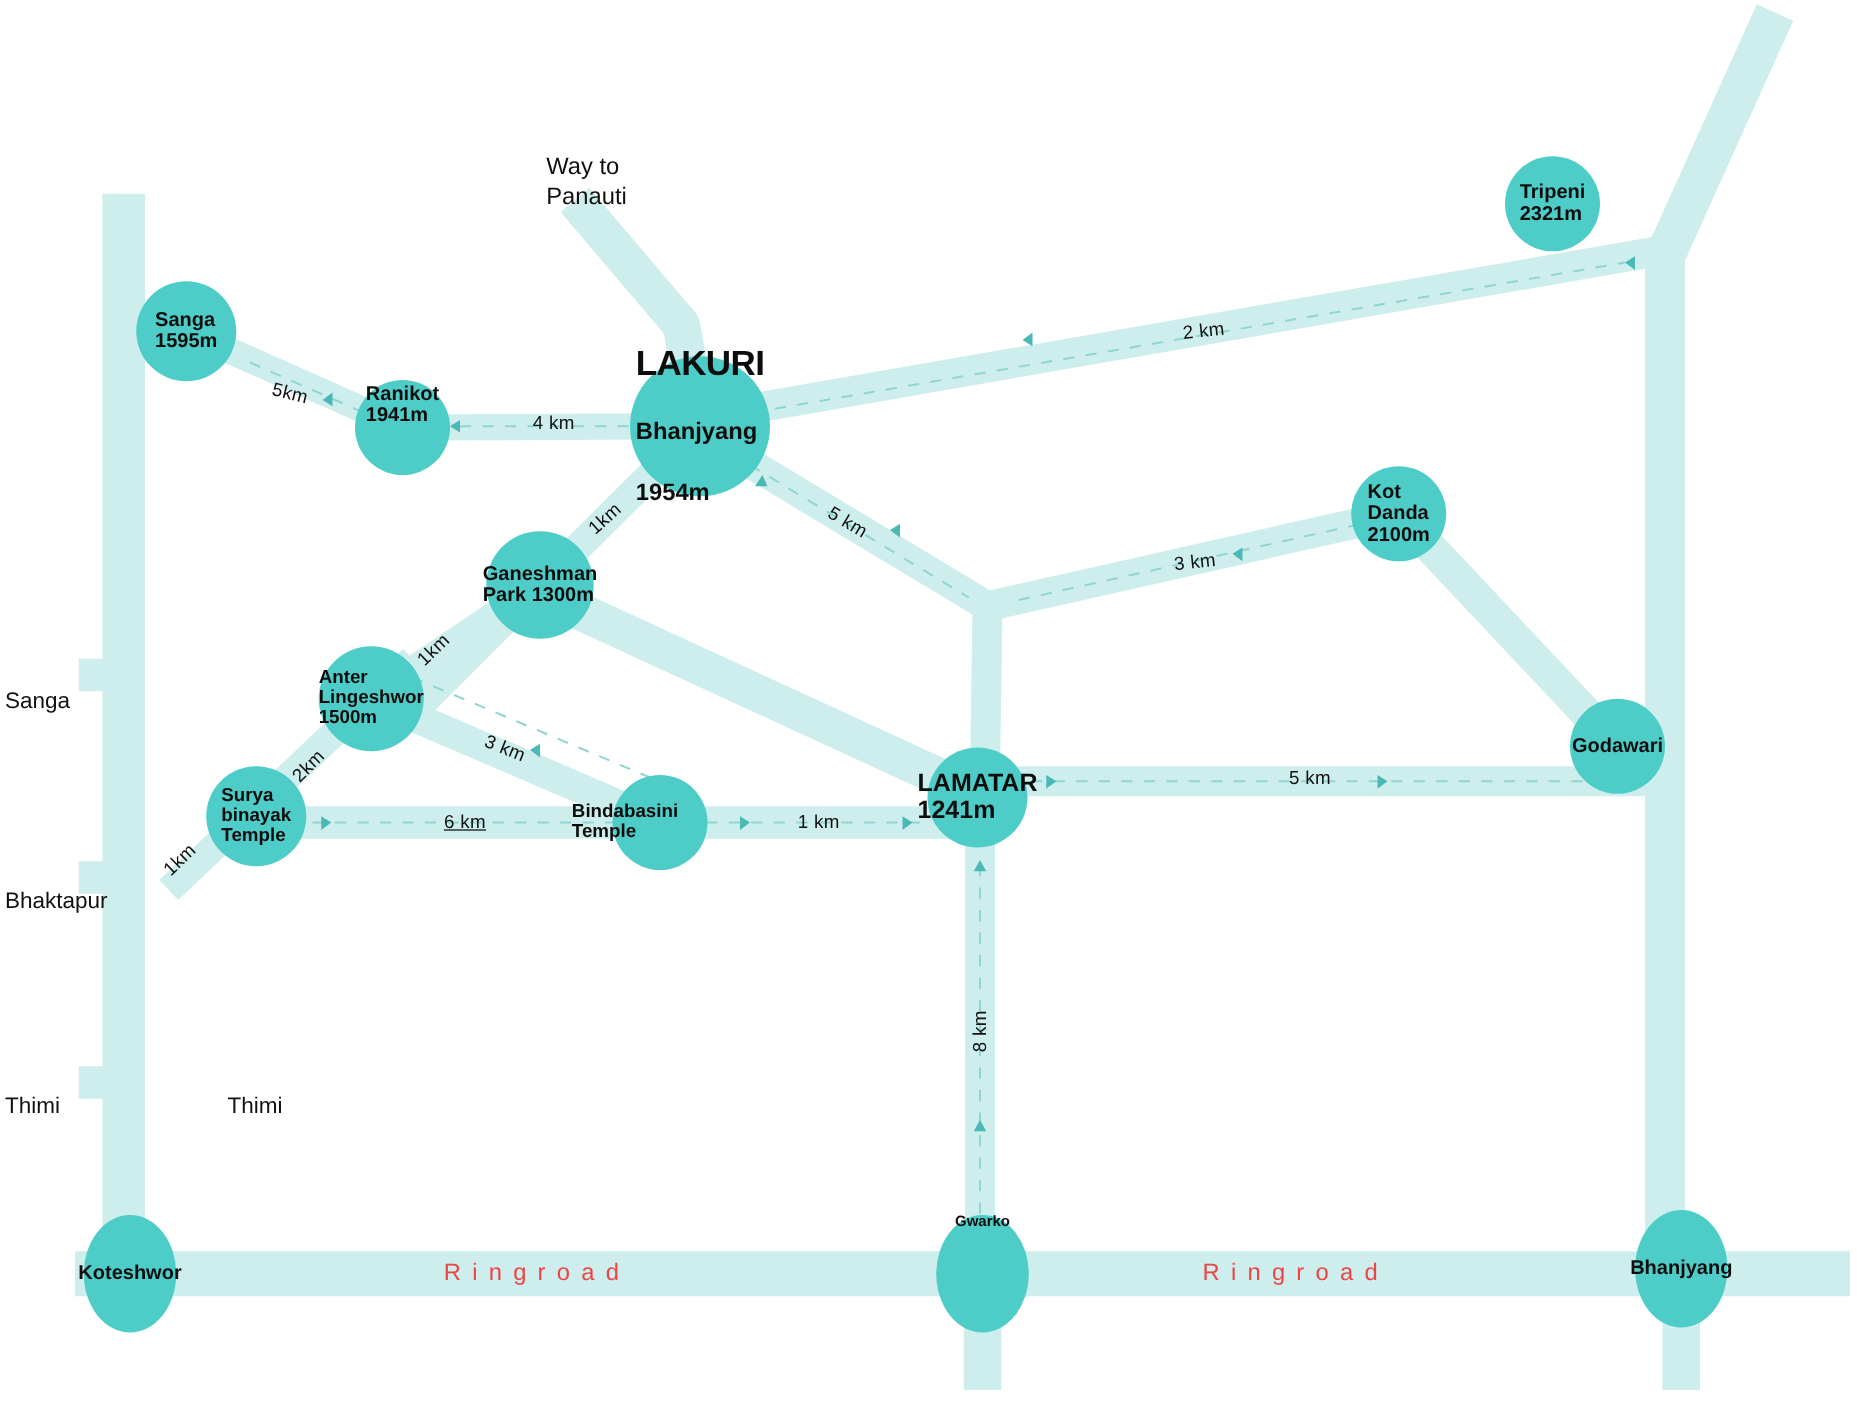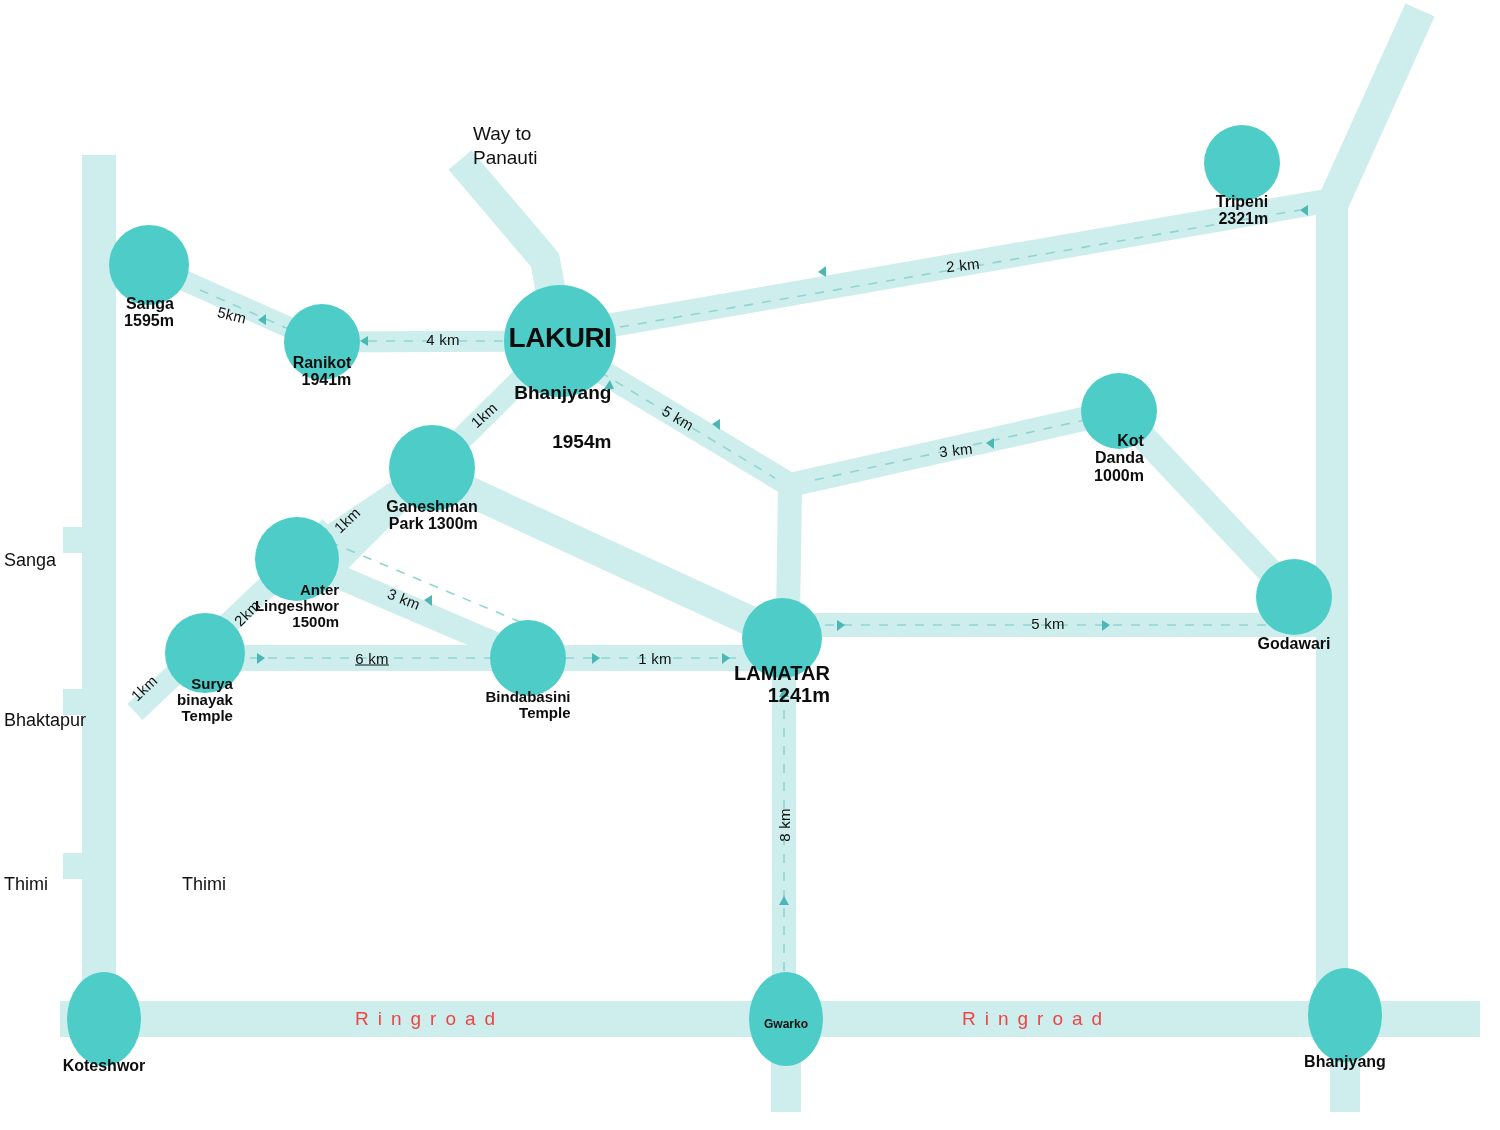--- a/index.html
+++ b/index.html
@@ -2,27 +2,26 @@
 <html><head>
 <meta charset="utf-8">
 <style>
   html,body{margin:0;padding:0;background:#ffffff;}
   body{font-family:"Liberation Sans",sans-serif;}
   #map-root{position:relative;width:1500px;height:1130px;background:#ffffff;overflow:hidden;}
   #map-svg{position:absolute;left:0;top:0;width:1500px;height:1130px;}
   .node-label{
     position:absolute;
     transform:translate(-50%,-50%);
-    text-align:right;
+    text-align:left;
     color:#0d0d0d;
     font-weight:bold;
     line-height:1.08;
     pointer-events:none;
     white-space:pre-line;
-    margin-top:47px;
   }
   .dist-label{
     position:absolute;
     transform-origin:center center;
     color:#111111;
     font-size:15px;
     font-weight:normal;
     white-space:nowrap;
     letter-spacing:0.3px;
   }
@@ -165,31 +164,31 @@
 
   <div id="node-labels">
       <div class="node-label" style="left: 149px; top: 265px; font-size: 16px;">Sanga
 1595m</div>
       <div class="node-label" style="left: 322px; top: 324px; font-size: 16px;">Ranikot
 1941m</div>
       <div class="node-label" style="left: 1242px; top: 163px; font-size: 16px;">Tripeni
 2321m</div>
       <div class="node-label" style="left: 1119px; top: 411px; font-size: 16px;">Kot
 Danda
-1000m</div>
+2100m</div>
       <div class="node-label" style="left: 1294px; top: 597px; font-size: 16px;">Godawari</div>
       <div class="node-label" style="left: 432px; top: 468px; font-size: 16px;">Ganeshman
 Park 1300m</div>
       <div class="node-label" style="left: 297px; top: 559px; font-size: 15px;">Anter
 Lingeshwor
 1500m</div>
       <div class="node-label" style="left: 205px; top: 653px; font-size: 15px;">Surya
 binayak
 Temple</div>
-      <div class="node-label" style="left: 528px; top: 658px; font-size: 15px;">Bindabasini
+      <div class="node-label" style="left: 500px; top: 658px; font-size: 15px;">Bindabasini
 Temple</div>
       <div class="node-label" style="left: 782px; top: 638px; font-size: 20px;">LAMATAR
 1241m</div>
       <div class="node-label" style="left: 104px; top: 1019px; font-size: 16px;">Koteshwor</div>
       <div class="node-label" style="left: 786px; top: 977px; font-size: 12px;">Gwarko</div>
       <div class="node-label" style="left: 1345px; top: 1015px; font-size: 16px;">Bhanjyang</div>
     </div>
 
   <div class="node-label" style="left:560px;top:341px;font-size:27px;">
     <div style="font-size:28px;letter-spacing:-0.5px;">LAKURI</div>
@@ -220,17 +219,17 @@
       <div class="edge-label" style="left: 4px; top: 874px;">Thimi</div>
       <div class="edge-label" style="left: 182px; top: 874px;">Thimi</div>
     </div>
 
   <div id="road-labels">
       <div class="road-label" style="left: 355px; top: 1008px;">Ringroad</div>
       <div class="road-label" style="left: 962px; top: 1008px;">Ringroad</div>
     </div>
 
   <div id="way-labels">
-      <div class="way-label" style="left: 437px; top: 122px; margin-left: 36px;">Way to
+      <div class="way-label" style="left: 437px; top: 122px;">Way to
 Panauti</div>
     </div>
 
 </div>
 
 </body></html>

